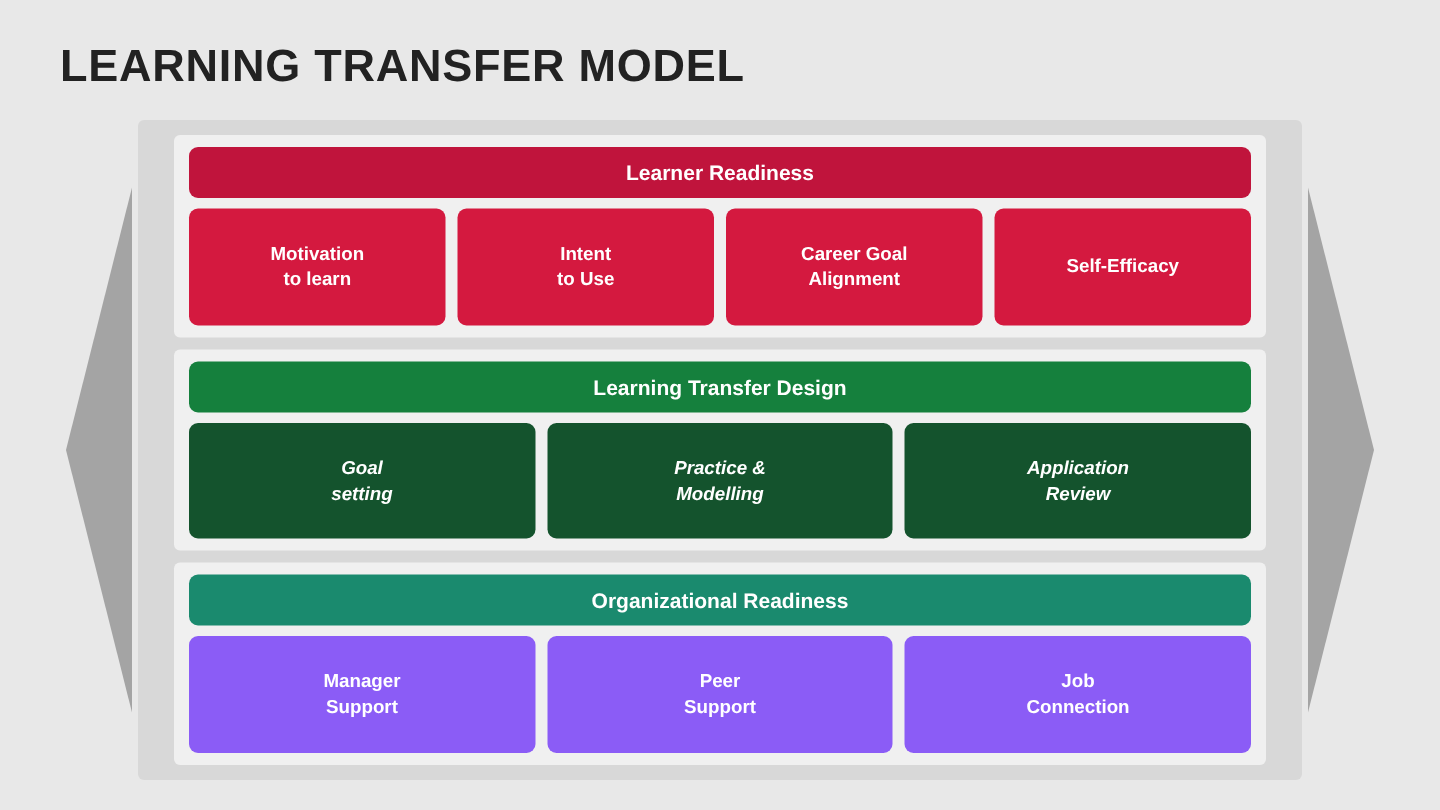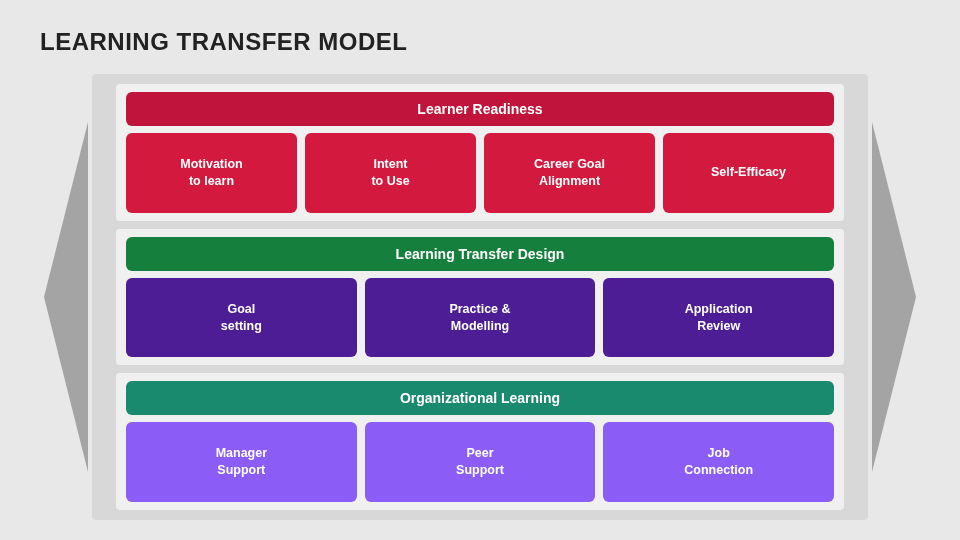--- a/index.html
+++ b/index.html
@@ -8,21 +8,21 @@
       font-family: 'Segoe UI', Arial, sans-serif;
       width: 960px;
       height: 540px;
       overflow: hidden;
       display: flex;
       flex-direction: column;
       padding: 28px 40px 20px 40px;
     }
 
     .page-title {
-      font-size: 24px;
+      font-size: 30px;
       font-weight: 900;
       color: #222;
       letter-spacing: 0.5px;
       margin-bottom: 18px;
       text-transform: uppercase;
     }
 
     .diagram-wrapper {
       display: flex;
       flex-direction: row;
@@ -103,21 +103,21 @@
       text-align: center;
       font-size: 12.5px;
       font-weight: 600;
       color: #fff;
       padding: 8px 6px;
       line-height: 1.35;
       min-height: 52px;
     }
 
     .item-red { background: #d4193f; }
-    .item-yellow { background: #4c1d95; }
+    .item-yellow { background: #14532d; font-style: italic; }
     .item-green { background: #8b5cf6; }
 
     
     .left-arrow-svg, .right-arrow-svg {
       width: 44px;
       height: 350px;
     }
   </style>
 </head>
 <body>
@@ -147,21 +147,21 @@
     <div class="section section-yellow">
       <div class="section-header section-header-yellow">Learning Transfer Design</div>
       <div class="section-items">
         <div class="item-box item-yellow">Goal<br>setting</div>
         <div class="item-box item-yellow">Practice &amp;<br>Modelling</div>
         <div class="item-box item-yellow">Application<br>Review</div>
       </div>
     </div>
 
     <div class="section section-green">
-      <div class="section-header section-header-green">Organizational Learning</div>
+      <div class="section-header section-header-green">Organizational Readiness</div>
       <div class="section-items">
         <div class="item-box item-green">Manager<br>Support</div>
         <div class="item-box item-green">Peer<br>Support</div>
         <div class="item-box item-green">Job<br>Connection</div>
       </div>
     </div>
 
   </div>
 
   <div class="arrow-right">

